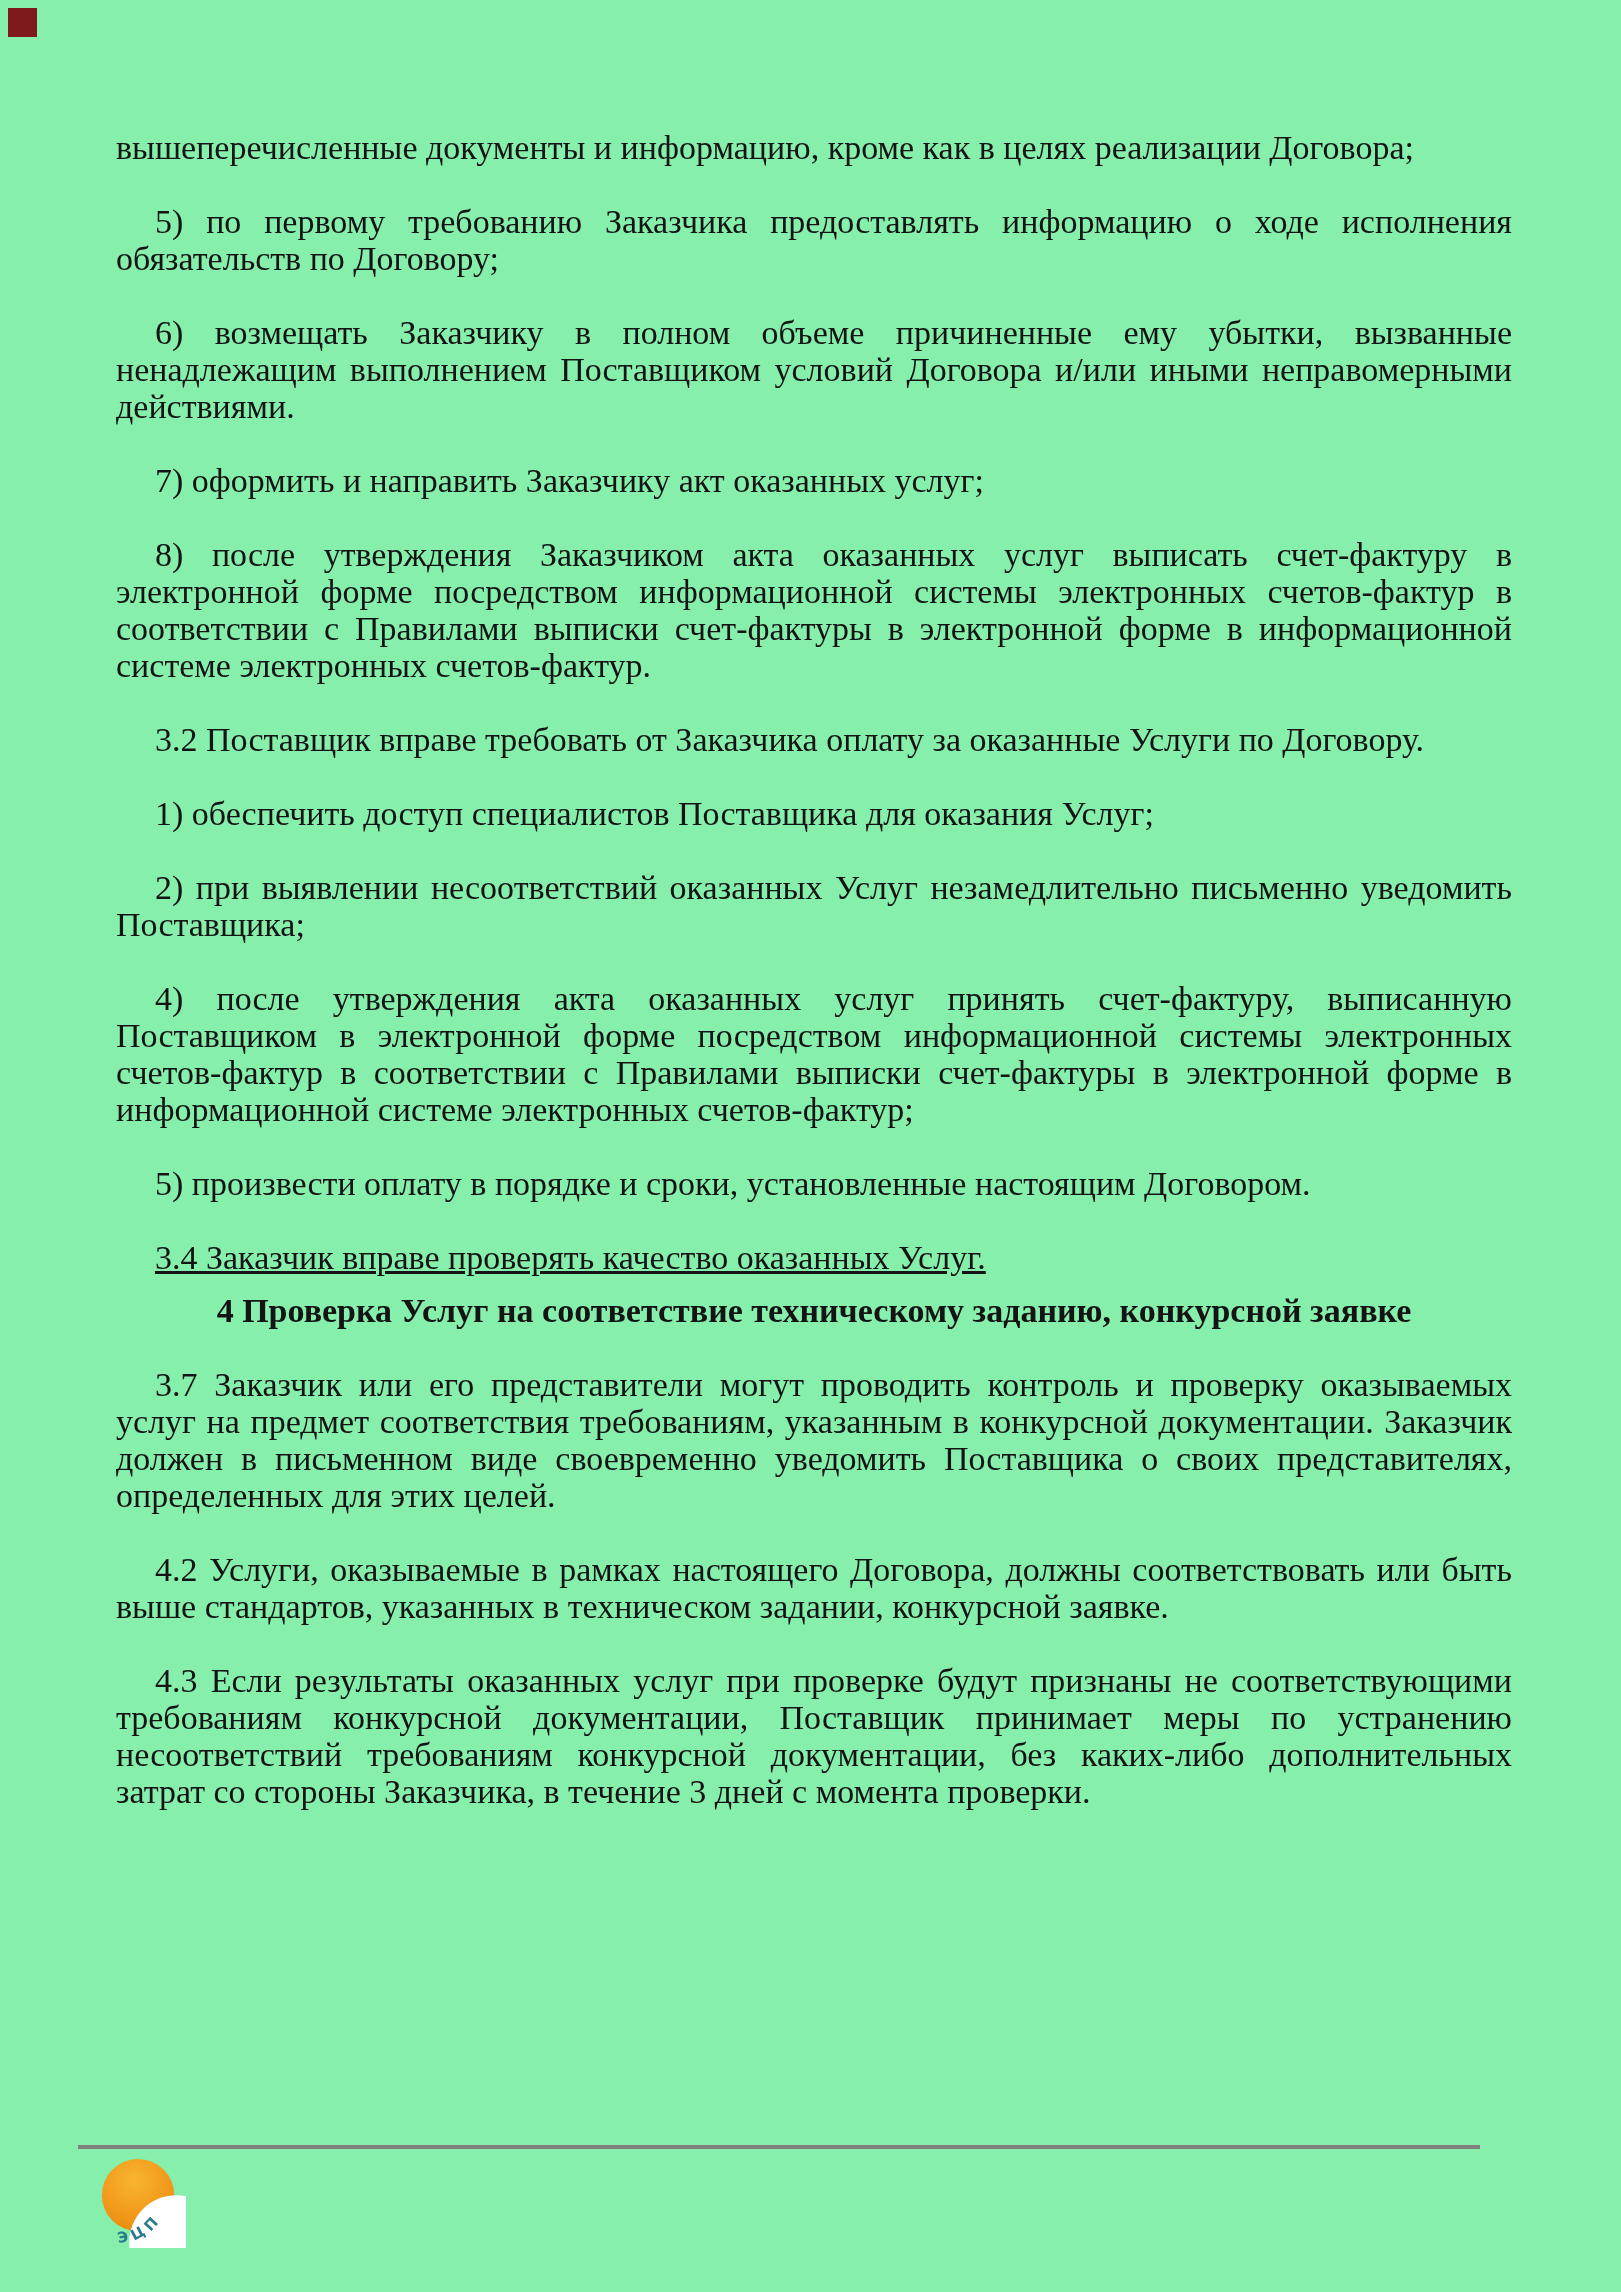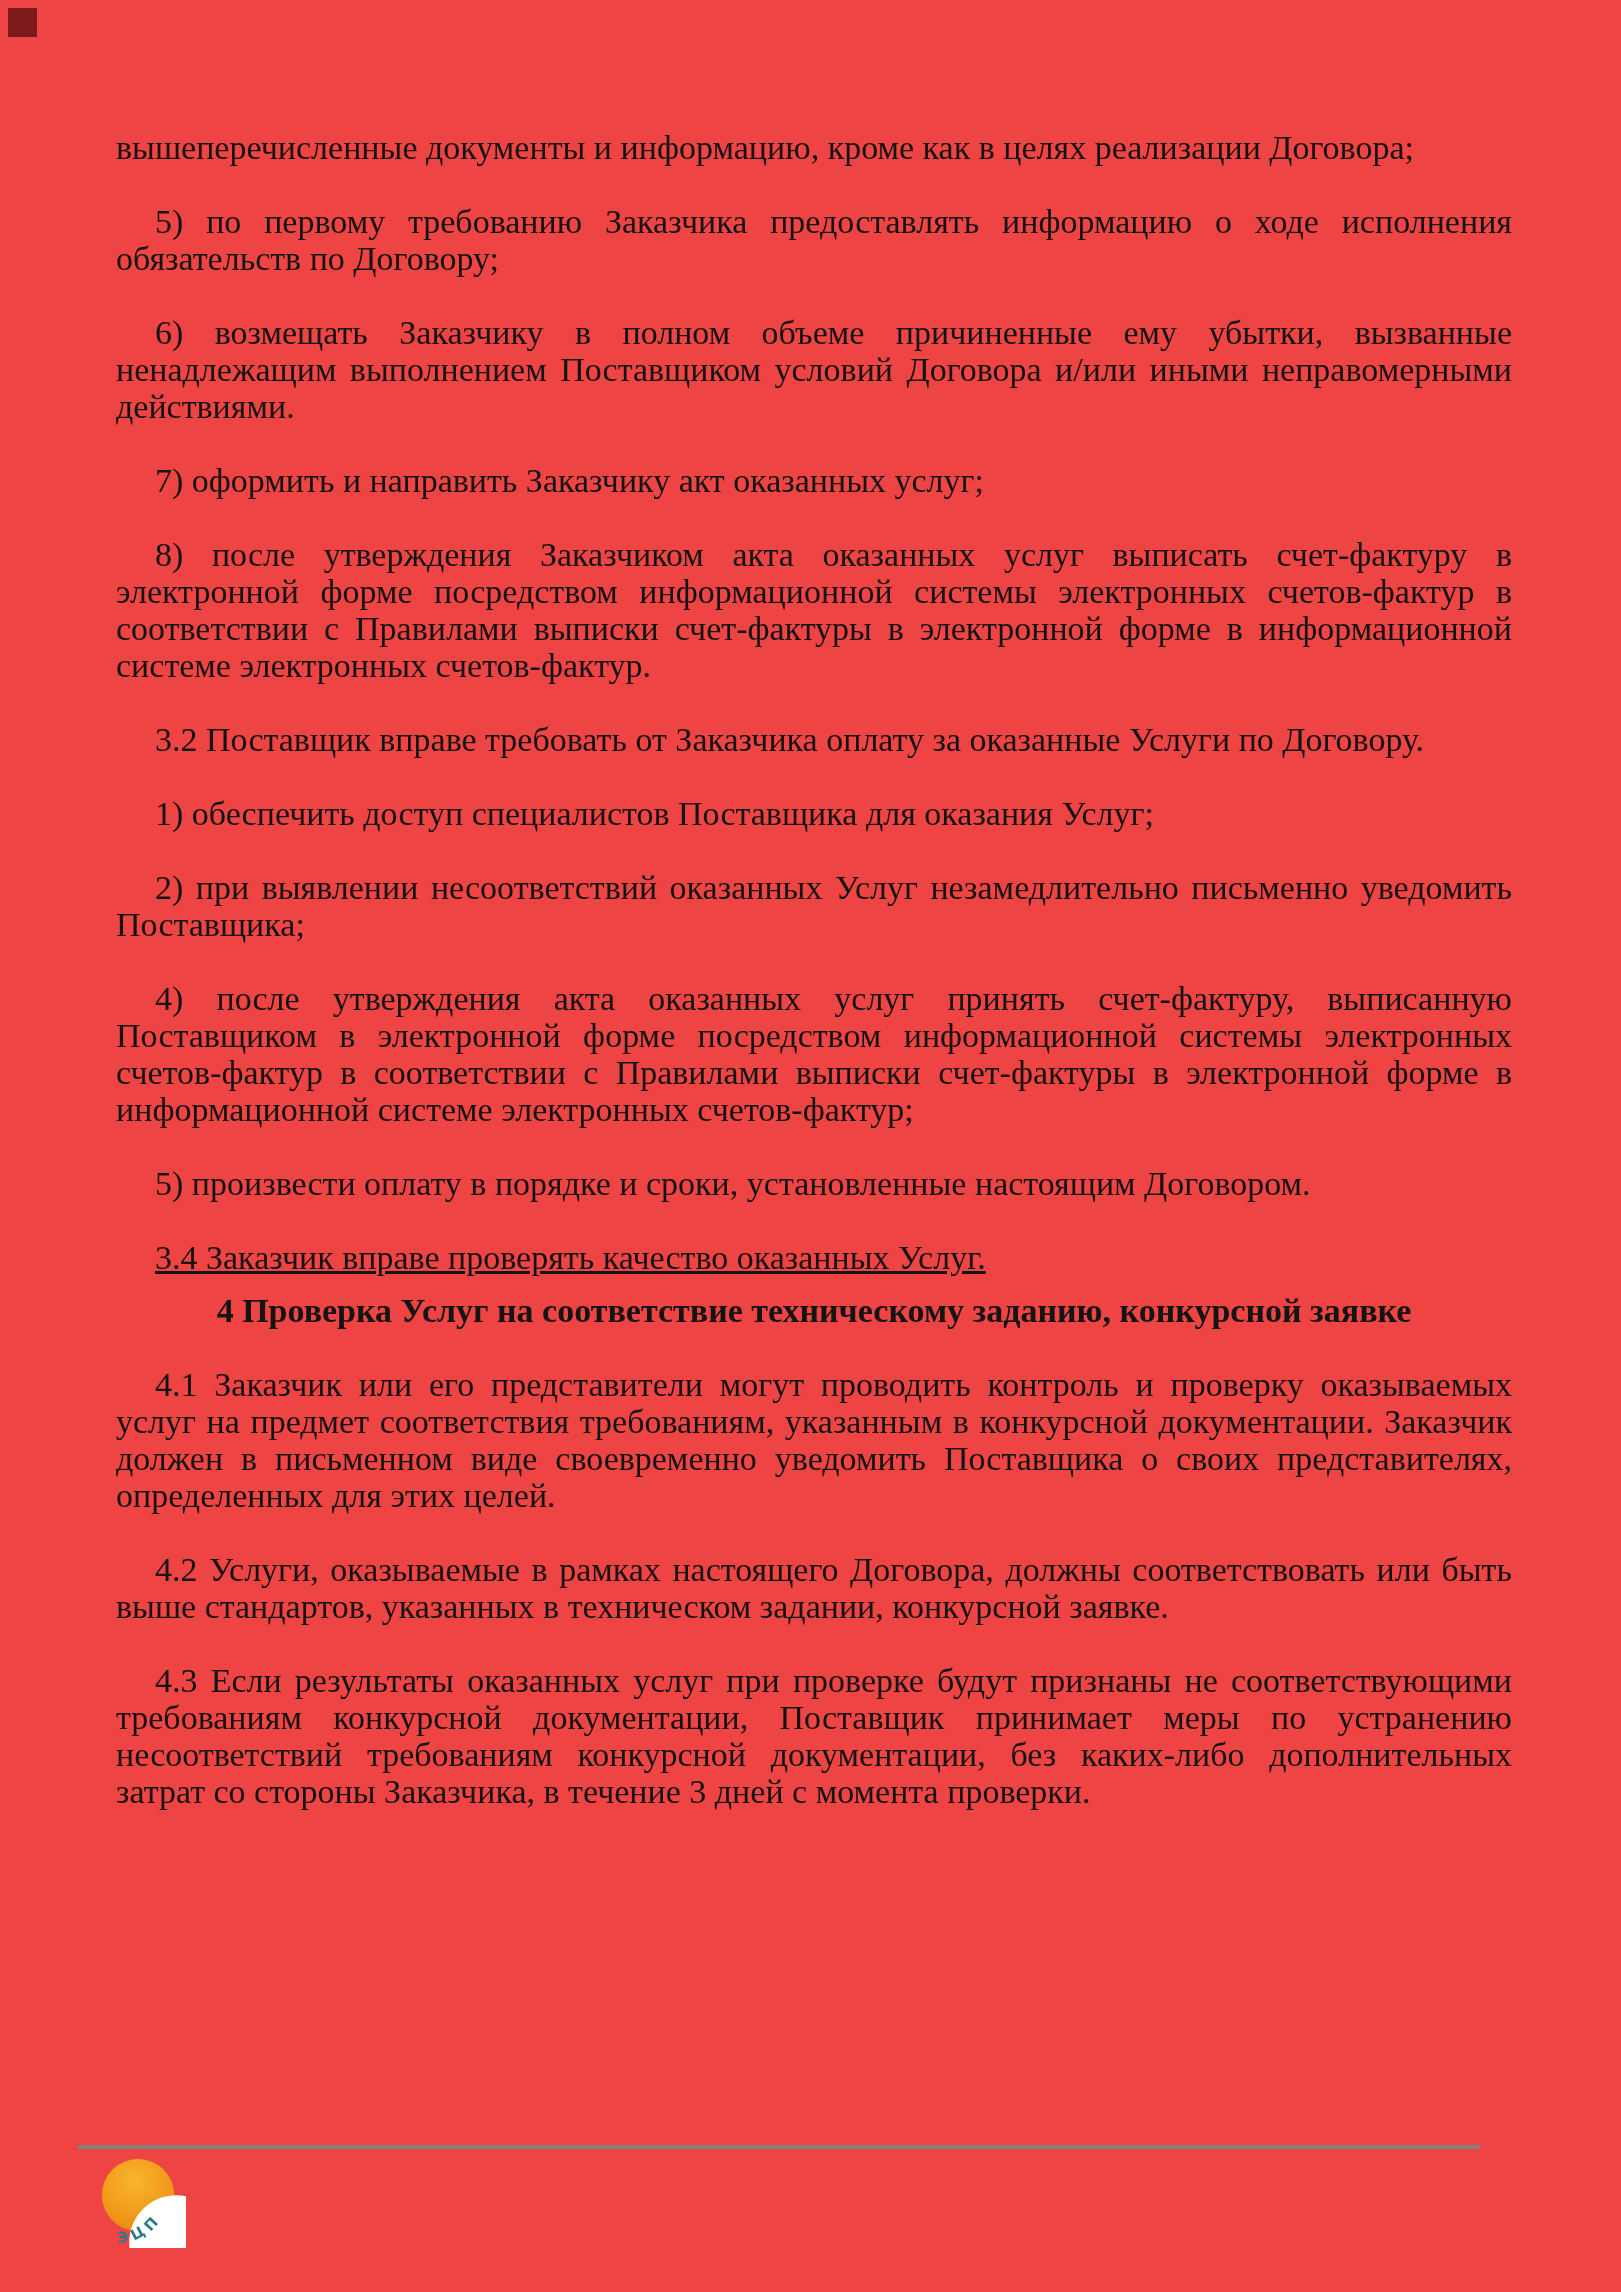--- a/index.html
+++ b/index.html
@@ -1,20 +1,20 @@
 <!DOCTYPE html>
 <html><head>
 <meta charset="utf-8">
 <style>
   html, body { margin: 0; padding: 0; background: #ffffff; }
   .page {
     position: relative;
     width: 1621px;
     height: 2293px;
-    background: #ef4444;
+    background: #86efac;
     overflow: hidden;
     font-family: "Liberation Serif", "DejaVu Serif", serif;
     color: #141414;
   }
   .corner-marker {
     position: absolute;
     left: 7.8px;
     top: 7.8px;
     width: 29px;
     height: 29px;
@@ -78,21 +78,21 @@
       <p class="para">6) возмещать Заказчику в полном объеме причиненные ему убытки, вызванные ненадлежащим выполнением Поставщиком условий Договора и/или иными неправомерными действиями.</p>
       <p class="para">7) оформить и направить Заказчику акт оказанных услуг;</p>
       <p class="para">8) после утверждения Заказчиком акта оказанных услуг выписать счет-фактуру в электронной форме посредством информационной системы электронных счетов-фактур в соответствии с Правилами выписки счет-фактуры в электронной форме в информационной системе электронных счетов-фактур.</p>
       <p class="para">3.2 Поставщик вправе требовать от Заказчика оплату за оказанные Услуги по Договору.</p>
       <p class="para">1) обеспечить доступ специалистов Поставщика для оказания Услуг;</p>
       <p class="para">2) при выявлении несоответствий оказанных Услуг незамедлительно письменно уведомить Поставщика;</p>
       <p class="para">4) после утверждения акта оказанных услуг принять счет-фактуру, выписанную Поставщиком в электронной форме посредством информационной системы электронных счетов-фактур в соответствии с Правилами выписки счет-фактуры в электронной форме в информационной системе электронных счетов-фактур;</p>
       <p class="para">5) произвести оплату в порядке и сроки, установленные настоящим Договором.</p>
       <p class="para tight">3.4 Заказчик вправе проверять качество оказанных Услуг.</p>
       <p class="para heading">4 Проверка Услуг на соответствие техническому заданию, конкурсной заявке</p>
-      <p class="para">4.1 Заказчик или его представители могут проводить контроль и проверку оказываемых услуг на предмет соответствия требованиям, указанным в конкурсной документации. Заказчик должен в письменном виде своевременно уведомить Поставщика о своих представителях, определенных для этих целей.</p>
+      <p class="para">3.7 Заказчик или его представители могут проводить контроль и проверку оказываемых услуг на предмет соответствия требованиям, указанным в конкурсной документации. Заказчик должен в письменном виде своевременно уведомить Поставщика о своих представителях, определенных для этих целей.</p>
       <p class="para">4.2 Услуги, оказываемые в рамках настоящего Договора, должны соответствовать или быть выше стандартов, указанных в техническом задании, конкурсной заявке.</p>
       <p class="para">4.3 Если результаты оказанных услуг при проверке будут признаны не соответствующими требованиям конкурсной документации, Поставщик принимает меры по устранению несоответствий требованиям конкурсной документации, без каких-либо дополнительных затрат со стороны Заказчика, в течение 3 дней с момента проверки.</p>
     </div>
 
   <div class="footer-divider" style="background: rgb(128, 128, 128);"></div>
 
   <div class="stamp">
     <svg width="90" height="90" viewBox="0 0 92 92" xmlns="http://www.w3.org/2000/svg">
       <defs>
         <radialGradient id="orangeGrad" cx="45%" cy="30%" r="75%">

